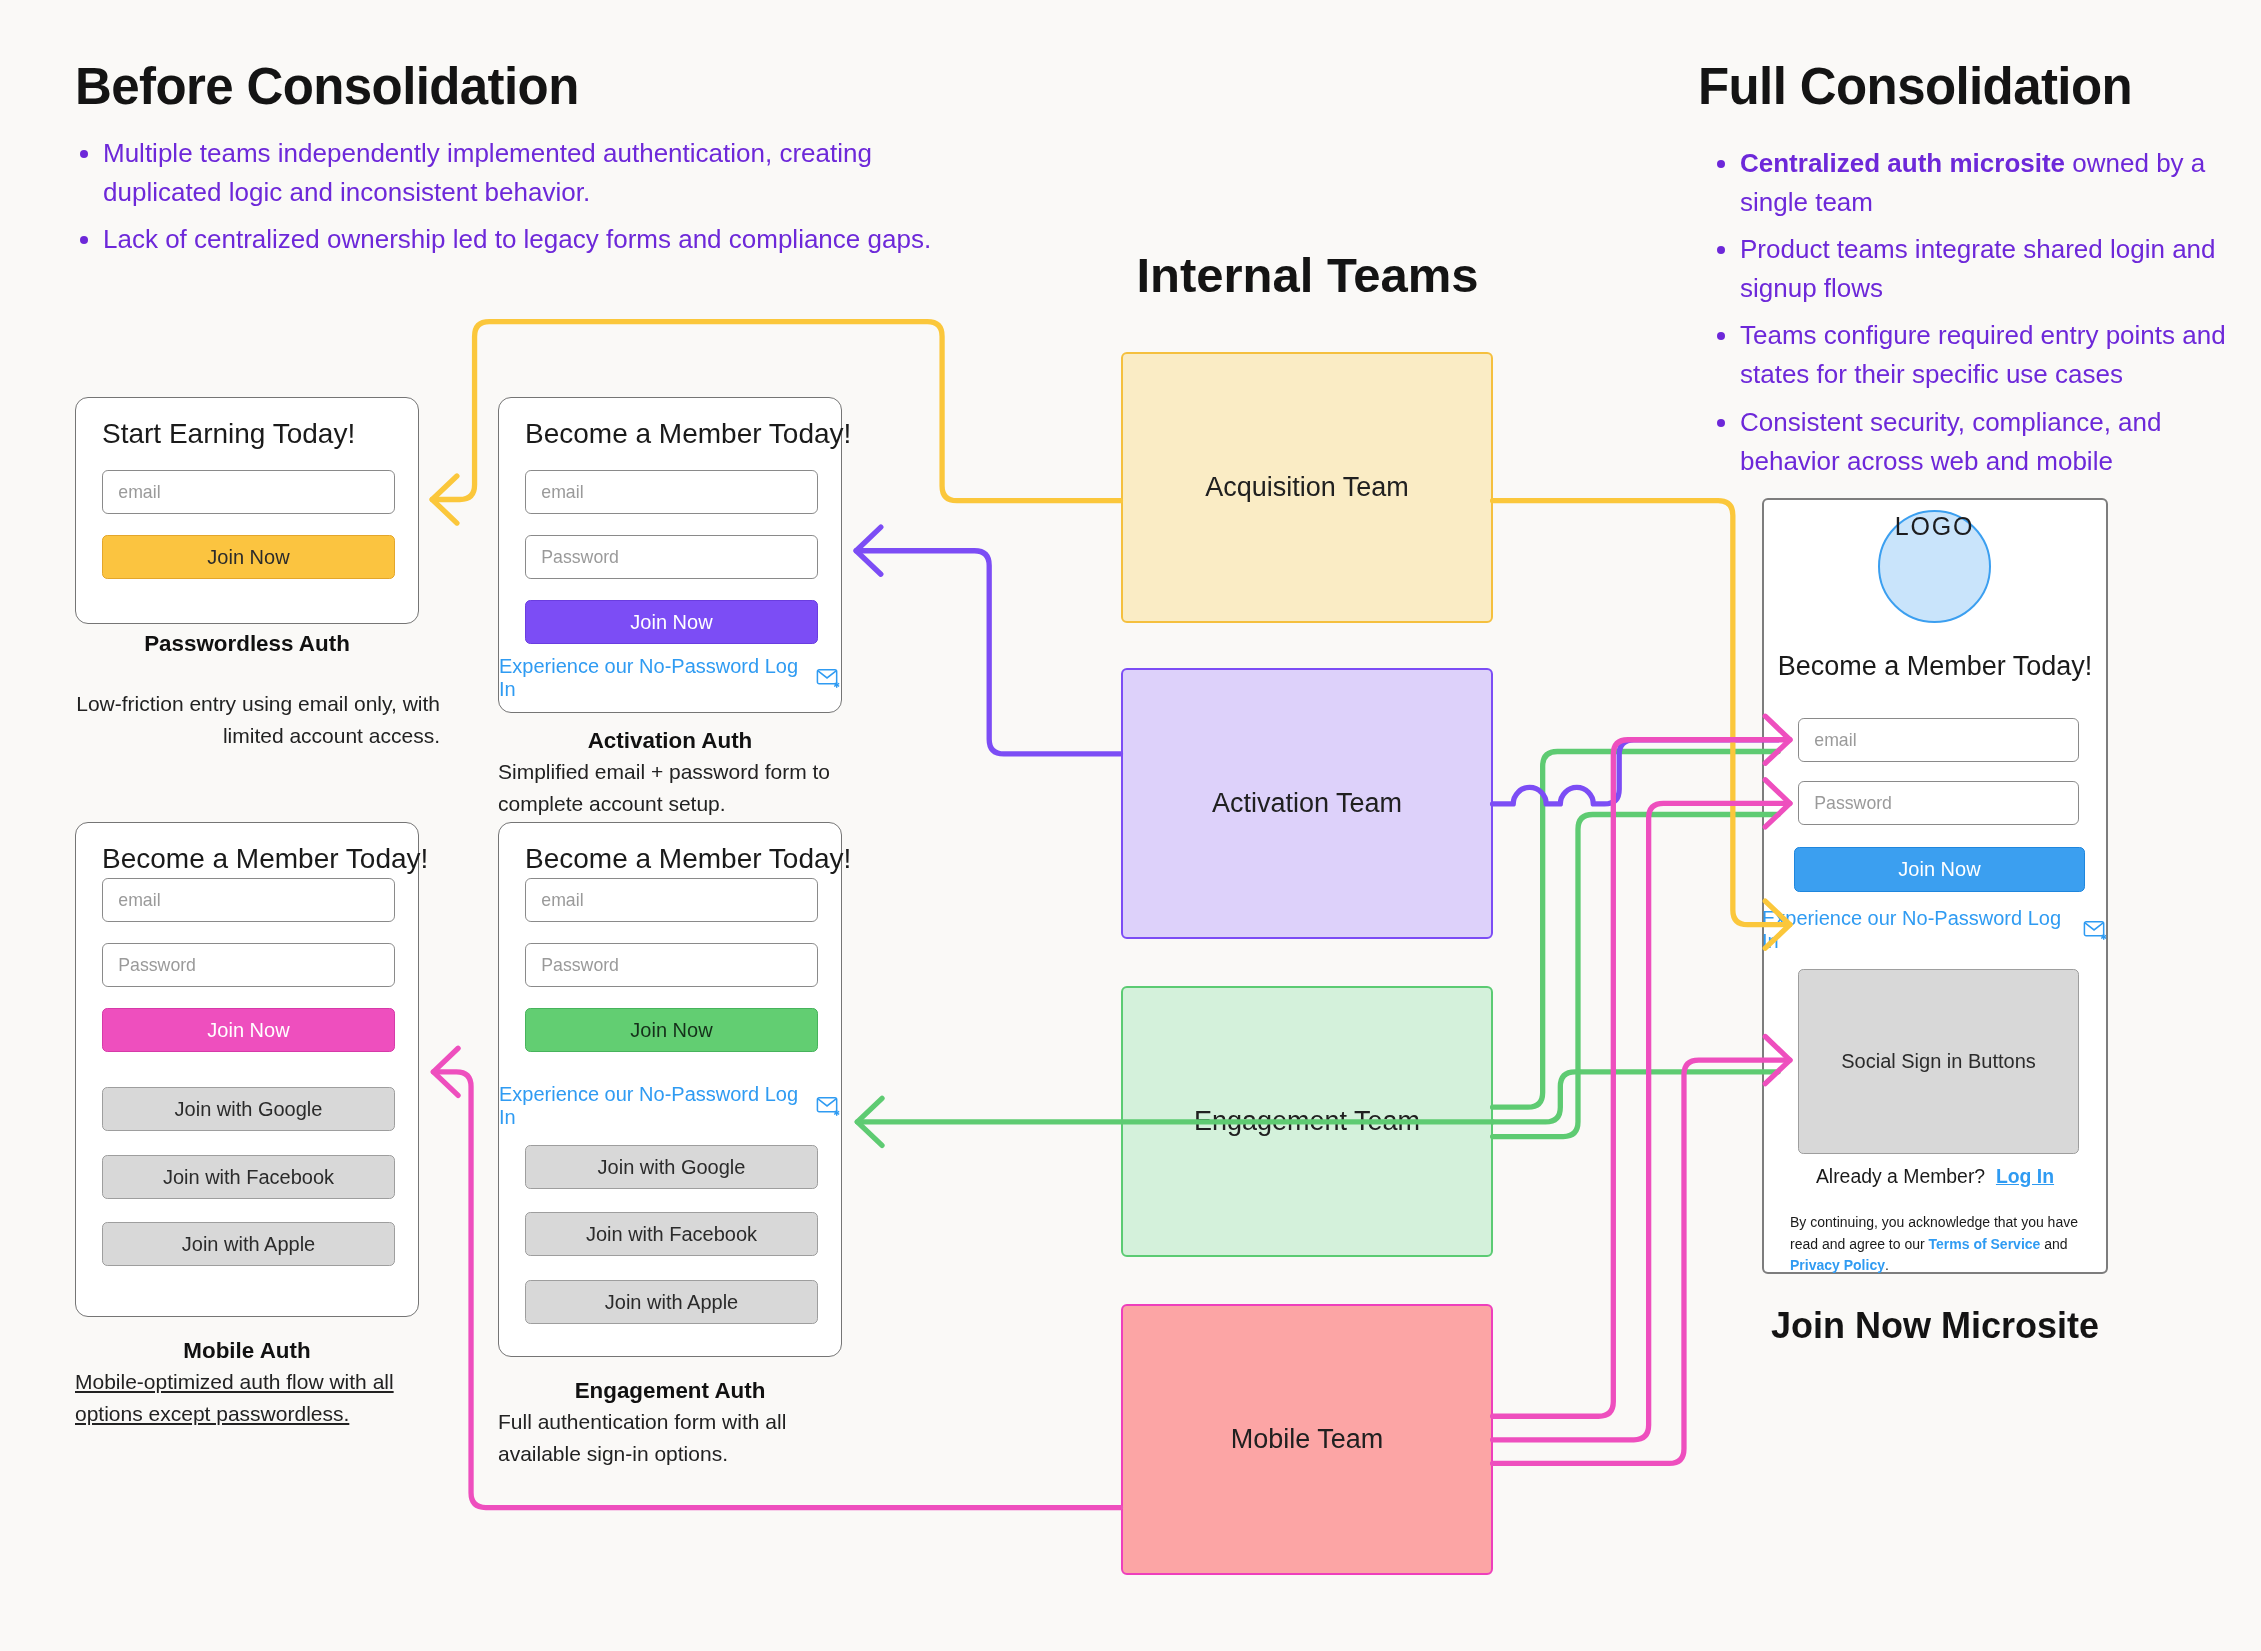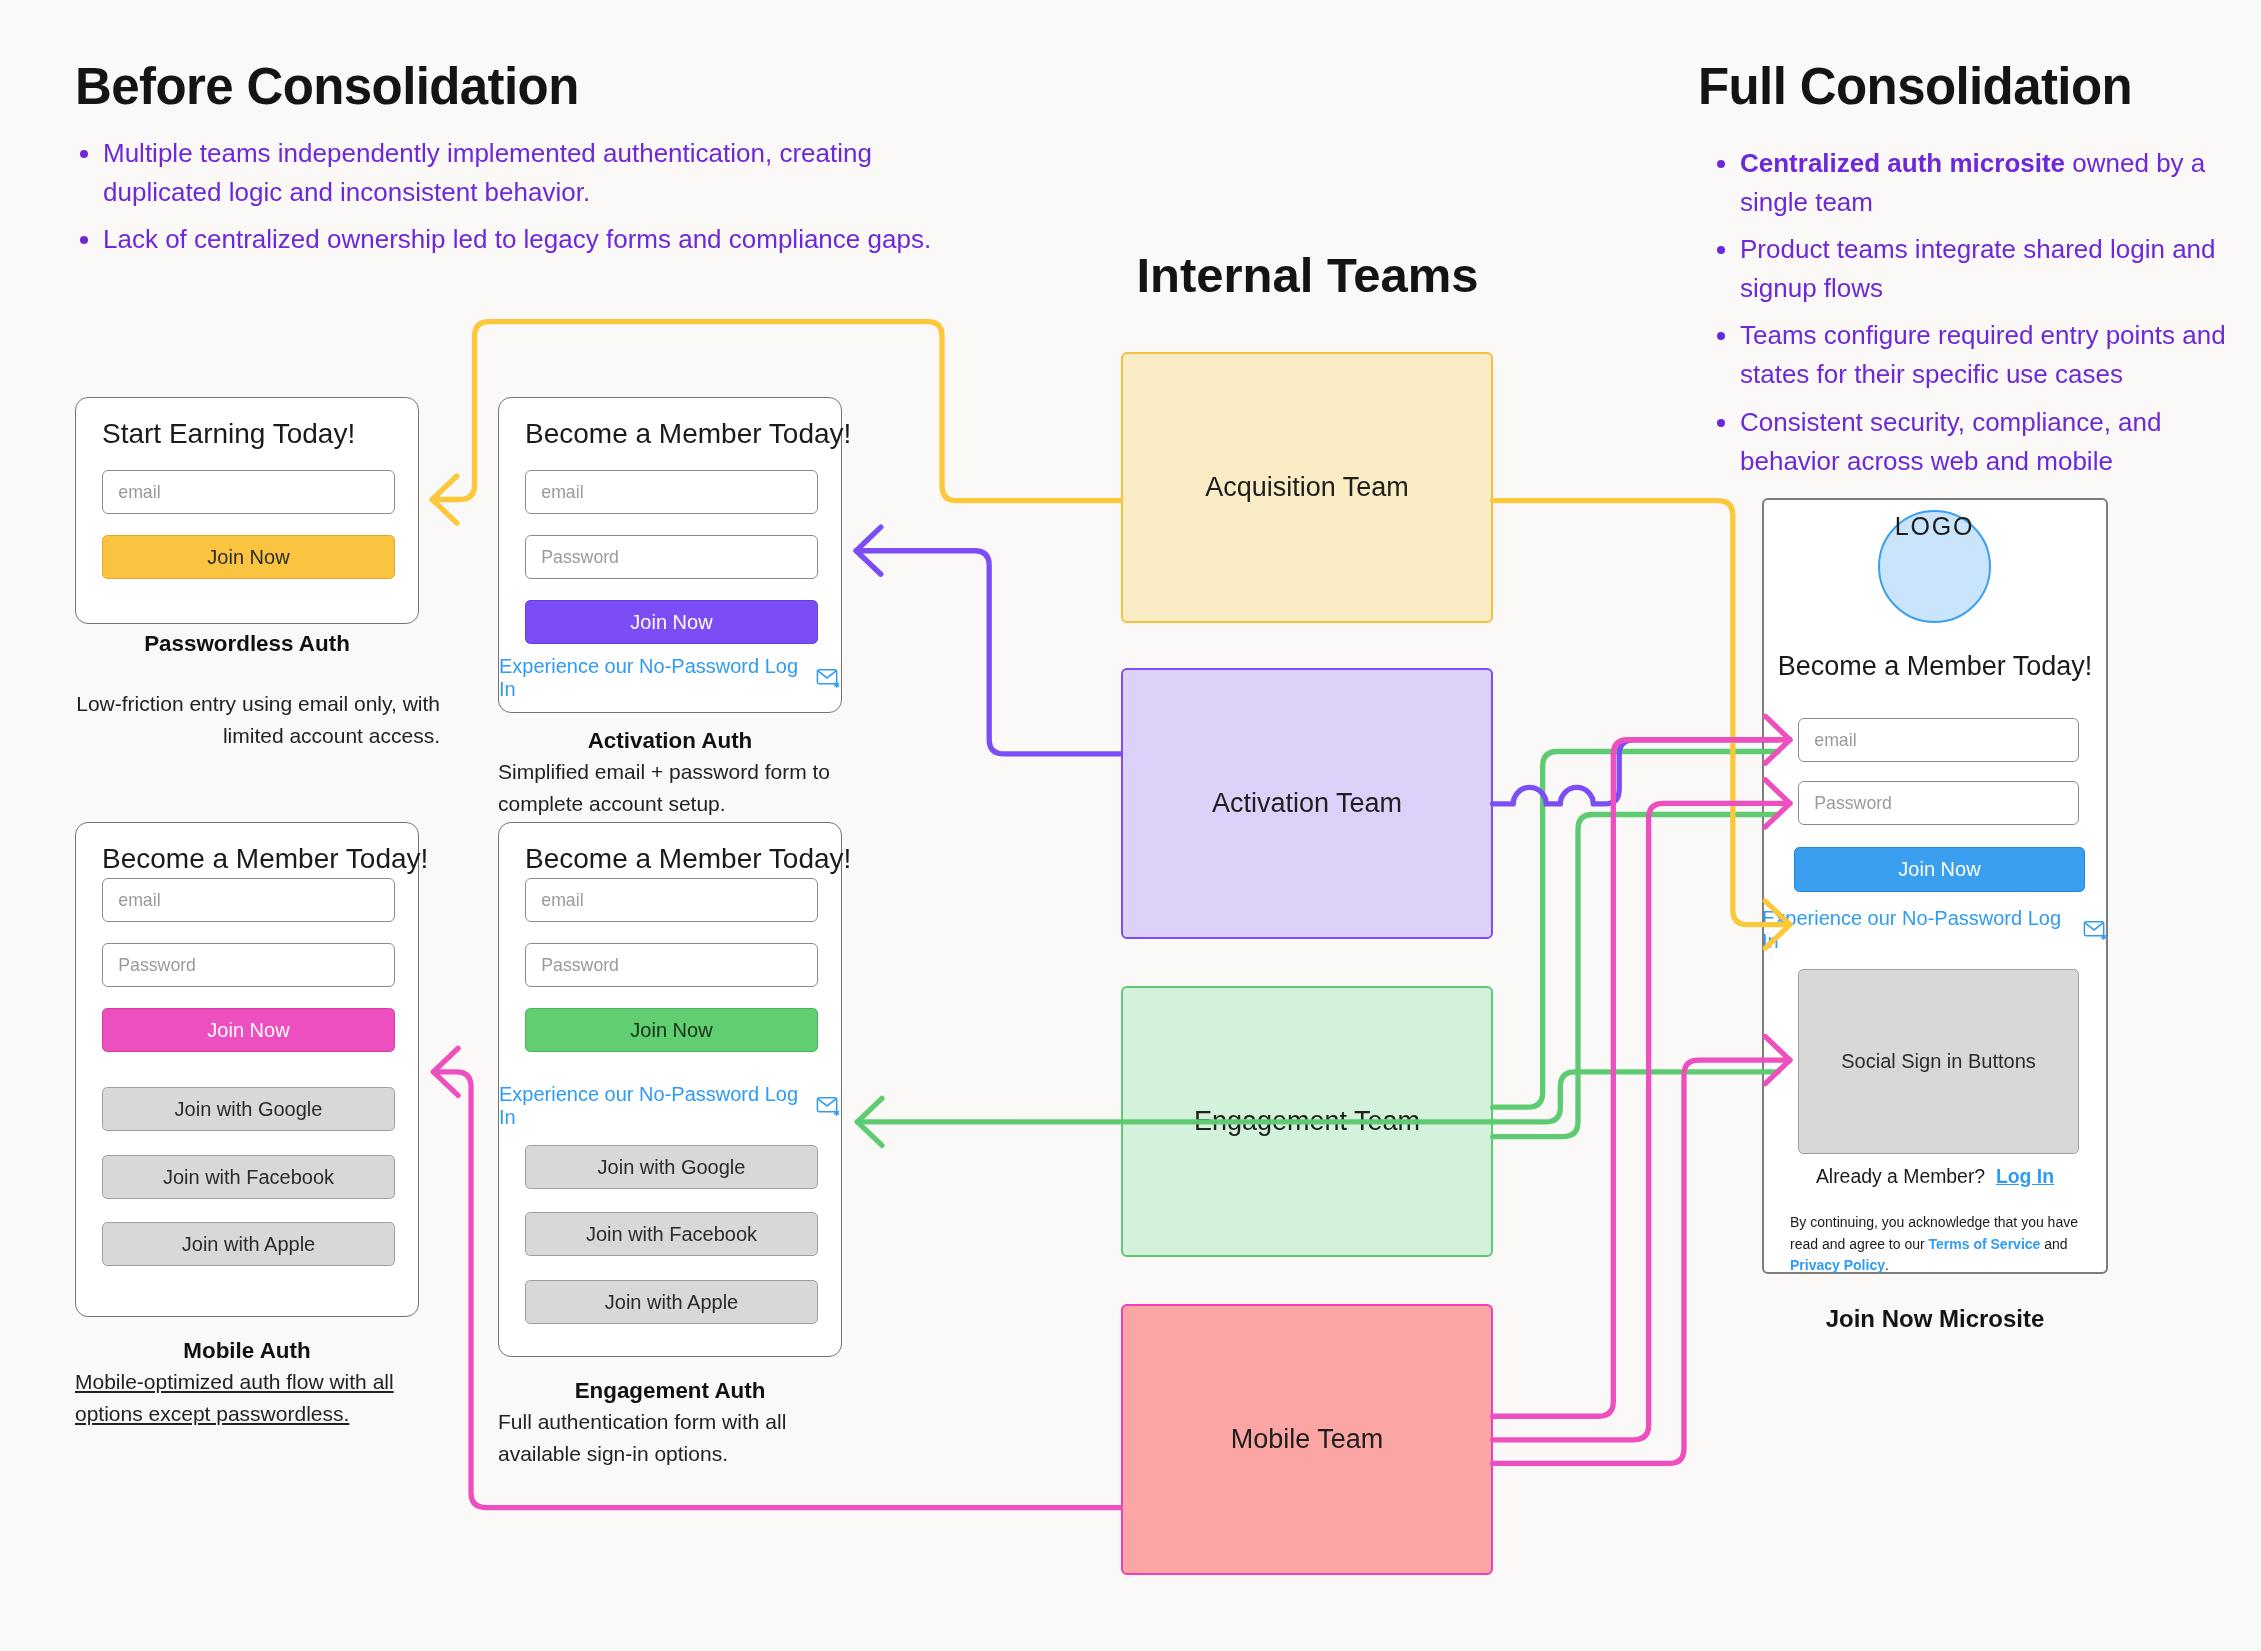--- a/index.html
+++ b/index.html
@@ -156,21 +156,21 @@
   </svg>
 </div>
 <div class="abs" style="left:1798px; top:969px; width:281px; height:185px; background:#D8D8D8; border:1.8px solid #9e9e9e; border-radius:5.3px; display:flex; align-items:center; justify-content:center; font-size:20px; color:#2b2b2b; z-index:3;">Social Sign in Buttons</div>
 <div class="abs" style="left:1762px; top:1165px; width:346px; text-align:center; font-size:19.4px; color:#1a1a1a; z-index:3;">
   <span>Already a Member?</span>&nbsp;
   <span style="color:#2F9BF2; font-weight:700; text-decoration:underline; cursor:pointer;">Log In</span>
 </div>
 <div class="abs" style="left:1790px; top:1212px; width:306px; font-size:14px; line-height:1.55; color:#1a1a1a; z-index:3;">
   <span>By continuing, you acknowledge that you have read and agree to our </span><span style="color:#2F9BF2; font-weight:700; cursor:pointer;">Terms of Service</span><span> and </span><span style="color:#2F9BF2; font-weight:700; cursor:pointer;">Privacy Policy</span><span>.</span>
 </div>
-<div class="abs" style="left:1762px; top:1305px; width:346px; text-align:center; font-size:24px; font-weight:700; color:#141414;">Join Now Microsite</div>
+<div class="abs" style="left:1762px; top:1305px; width:346px; text-align:center; font-size:36px; font-weight:700; color:#141414;">Join Now Microsite</div>
 
 <svg class="wires" width="2261" height="1652" viewBox="0 0 3840 2805">
 
   <path stroke="#5ECB72" stroke-width="9" d="M2535 1880 L2595 1880 Q2620 1880 2620 1855 L2620 1301 Q2620 1276 2645 1276 L3020 1276"></path>
   <path stroke="#5ECB72" stroke-width="9" d="M2535 1930 L2655 1930 Q2680 1930 2680 1905 L2680 1408 Q2680 1383 2705 1383 L3020 1383"></path>
   <path stroke="#5ECB72" stroke-width="9" d="M2535 1905 L2625 1905 Q2650 1905 2650 1880 L2650 1845 Q2650 1820 2675 1820 L3020 1820"></path>
 
   <path stroke="#5ECB72" stroke-width="9" d="M2535 1905 L1456 1905"></path>
   <path stroke="#5ECB72" stroke-width="9" d="M1498 1865 L1456 1905 L1498 1945"></path>
 

